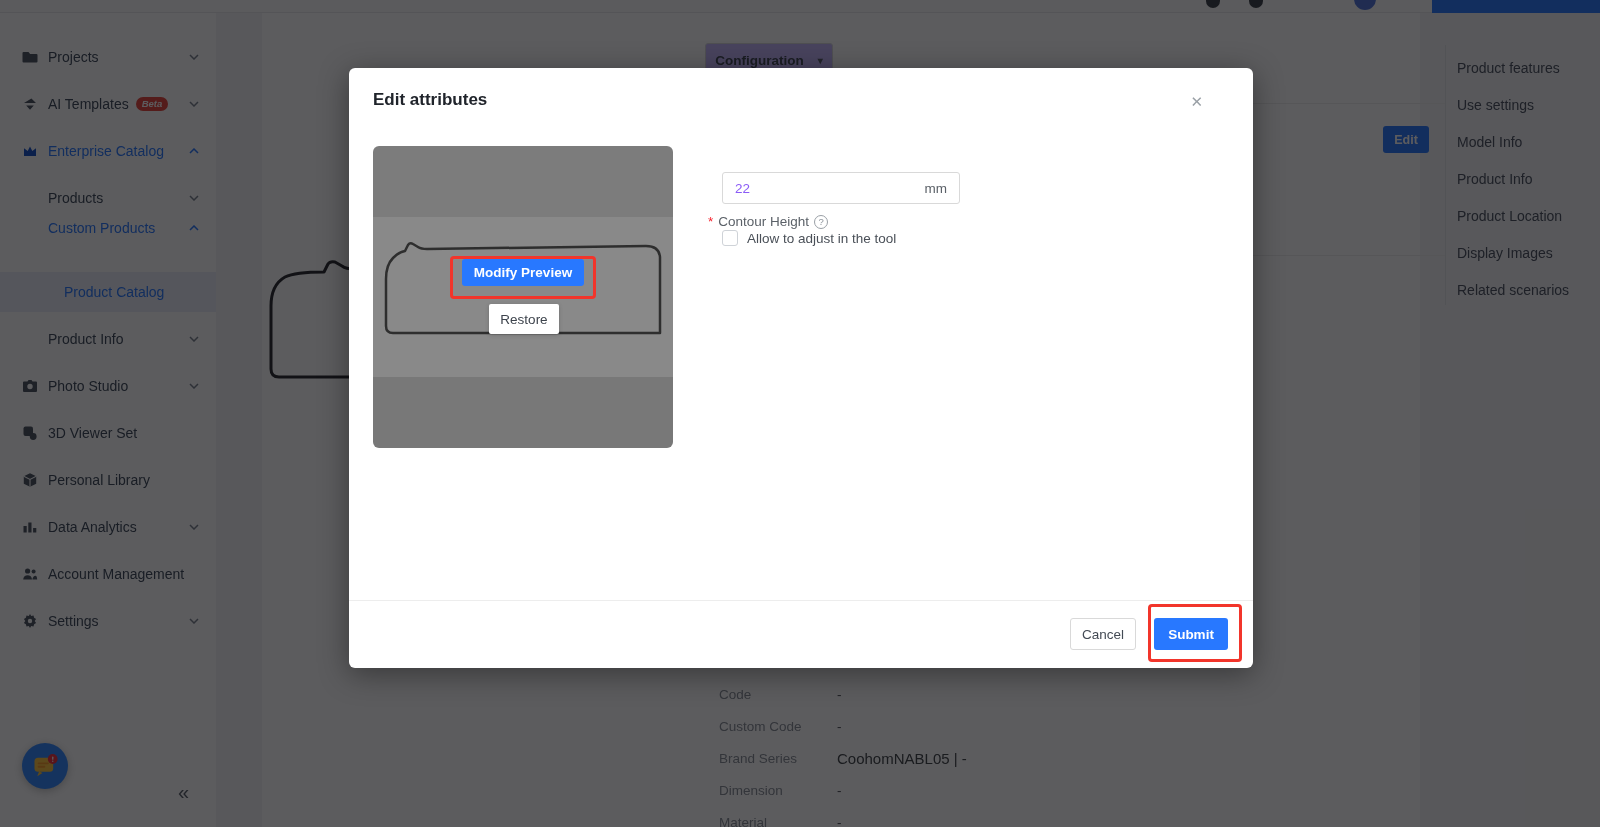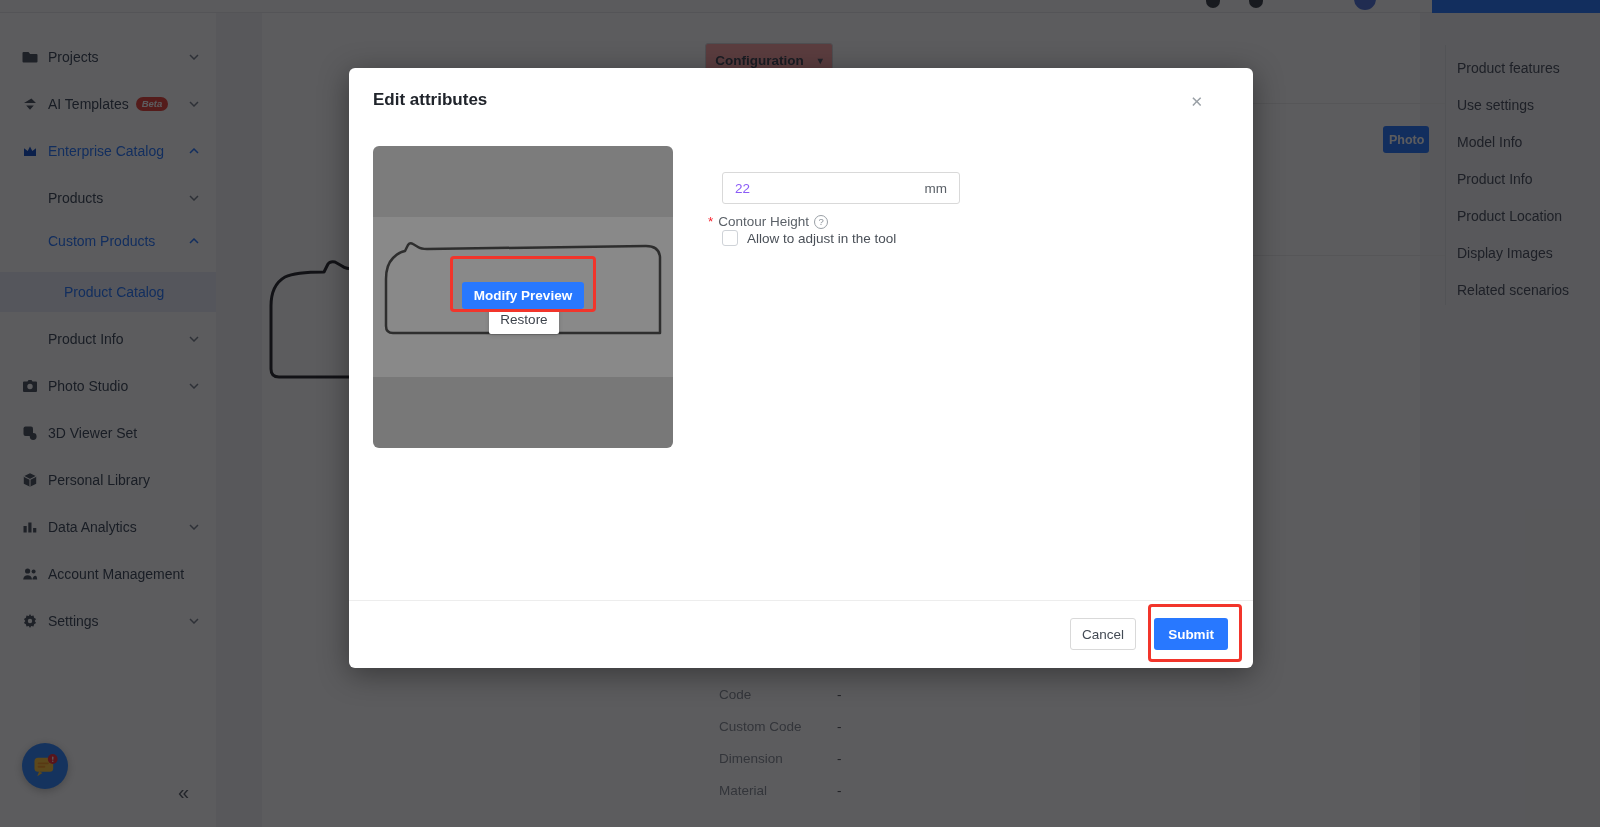--- a/index.html
+++ b/index.html
@@ -30,21 +30,21 @@
   .srow.selected{background:#e9eef8;color:var(--accent);}
   .chev{position:absolute;right:17px;display:inline-flex;color:#7a828e;}
   .srow.active .chev{color:var(--accent);}
   .beta{margin-left:7px;background:var(--beta);color:#fff;font-size:9.5px;font-weight:bold;
         font-style:italic;padding:2px 6px 2.5px;border-radius:8px;line-height:1;text-align:right;}
   .collapse{position:absolute;left:178px;top:768px;font-size:20px;color:#565d66;cursor:pointer;}
 
   .gapstrip{position:absolute;top:13px;left:216px;width:46px;bottom:0;background:#f2f3f5;}
   .card{position:absolute;top:13px;left:262px;width:1158px;bottom:0;background:#ffffff;}
 
-  .config-btn{position:absolute;left:705px;top:43px;width:128px;height:34px;background:#fca5a5;
+  .config-btn{position:absolute;left:705px;top:43px;width:128px;height:34px;background:#c4b5fd;
       border:1px solid #d8dadd;border-radius:3px;display:flex;align-items:center;justify-content:center;
       gap:14px;font-size:13.5px;font-weight:bold;color:#3f4654;cursor:pointer;}
   .config-btn .caret{font-size:10px;color:#555c66;}
   .edit-btn{position:absolute;left:1383px;top:126px;width:46px;height:27px;background:var(--accent);
       color:#fff;font-size:12.5px;font-weight:bold;border:none;border-radius:3px;cursor:pointer;}
   .faint-line{position:absolute;height:1px;background:#ededee;}
   .big-profile{position:absolute;left:262px;top:252px;}
 
   .info-rows{position:absolute;left:719px;top:678px;}
   .irow{height:32px;display:flex;align-items:center;font-size:13.5px;}
@@ -63,21 +63,21 @@
   
   .overlay{position:absolute;inset:0;background:rgba(8,8,10,0.66);z-index:50;}
   .modal{position:absolute;left:349px;top:68px;width:904px;height:600px;background:#fff;border-radius:6px;
       z-index:100;box-shadow:0 6px 30px rgba(0,0,0,.4);}
   .m-title{position:absolute;left:24px;top:22px;font-size:17px;font-weight:bold;color:#20242b;}
   .m-close{position:absolute;right:46px;top:22px;font-size:15px;color:#9aa0a6;background:none;border:none;
       cursor:pointer;line-height:1;padding:4px;}
   .preview{position:absolute;left:24px;top:78px;width:300px;height:302px;border-radius:6px;overflow:hidden;
       background:linear-gradient(180deg,#7c7c7c 0,#7c7c7c 71px,#898989 71px,#898989 231px,#787878 231px,#787878 100%);}
   .hl-box{position:absolute;border:3px solid var(--highlight);border-radius:4px;z-index:5;}
-  .hl-modify{left:101px;top:188px;width:146px;height:56px;display:flex;align-items:flex-end;justify-content:center;}
+  .hl-modify{left:101px;top:188px;width:146px;height:43px;display:flex;align-items:flex-start;justify-content:center;}
   .modify-btn{background:var(--accent);color:#fff;font-size:13.5px;font-weight:bold;border:none;border-radius:3px;
       padding:6px 12px;cursor:pointer;}
   .restore-btn{position:absolute;left:140px;top:236px;width:70px;height:30px;background:#fff;color:#3d434c;
       font-size:13.5px;border:none;border-radius:2px;cursor:pointer;box-shadow:0 1px 4px rgba(0,0,0,.18);}
   .field-label{position:absolute;left:359px;top:146px;font-size:13.5px;color:#5b6168;display:flex;
       align-items:center;gap:5px;}
   .req{color:#f5222d;}
   .help{display:inline-flex;width:14px;height:14px;border:1px solid #9aa0a6;border-radius:50%;color:#8c939b;
       font-size:9.5px;align-items:center;justify-content:center;}
   .field-input{position:absolute;left:373px;top:104px;width:238px;height:32px;border:1px solid #d9d9d9;
@@ -156,21 +156,21 @@
 
       <div class="srow lvl1" style="top:165px;">
         <span>Products</span>
         <span class="chev">
             <svg width="10" height="6" viewBox="0 0 10 6">
               <path d="M1 1l4 4 4-4" stroke="currentColor" stroke-width="1.5" fill="none"></path>
             </svg>
           </span>
       </div>
 
-      <div class="srow lvl1 active" style="top:208px;">
+      <div class="srow lvl1 active" style="top:195px;">
         <span>Custom Products</span>
         <span class="chev">
             <svg width="10" height="6" viewBox="0 0 10 6" style="transform:rotate(180deg)">
               <path d="M1 1l4 4 4-4" stroke="currentColor" stroke-width="1.5" fill="none"></path>
             </svg>
           </span>
       </div>
 
       <div class="srow lvl2 selected" style="top:259px;">
         <span>Product Catalog</span>
@@ -273,30 +273,34 @@
       <span class="caret">▾</span>
     </button>
 
     <div class="faint-line" style="left:600px;top:103px;width:845px;"></div>
     <div class="faint-line" style="left:600px;top:255px;width:845px;"></div>
 
     <svg class="big-profile" width="990" height="135" viewBox="0 0 990 135">
       <path d="M980 125 L17 125 Q9 125 9 117 L9 54 Q9 33 23 25 Q33 20 62 20 L66 12 Q68 9 73 10 L80 14 Q84 17 92 17 L978 14" fill="none" stroke="#26282c" stroke-width="3" stroke-linejoin="round"></path>
     </svg>
 
-    <button class="edit-btn">Photo</button>
+    <button class="edit-btn">Edit</button>
 
     <div class="info-rows">
       <div class="irow">
         <span class="ilabel">Code</span>
         <span class="ivalue">-</span>
       </div>
       <div class="irow">
         <span class="ilabel">Custom Code</span>
         <span class="ivalue">-</span>
+      </div>
+      <div class="irow">
+        <span class="ilabel">Brand Series</span>
+        <span class="ivalue big">CoohomNABL05 | -</span>
       </div>
       <div class="irow">
         <span class="ilabel">Dimension</span>
         <span class="ivalue">-</span>
       </div>
       <div class="irow">
         <span class="ilabel">Material</span>
         <span class="ivalue">-</span>
       </div>
     </div>

